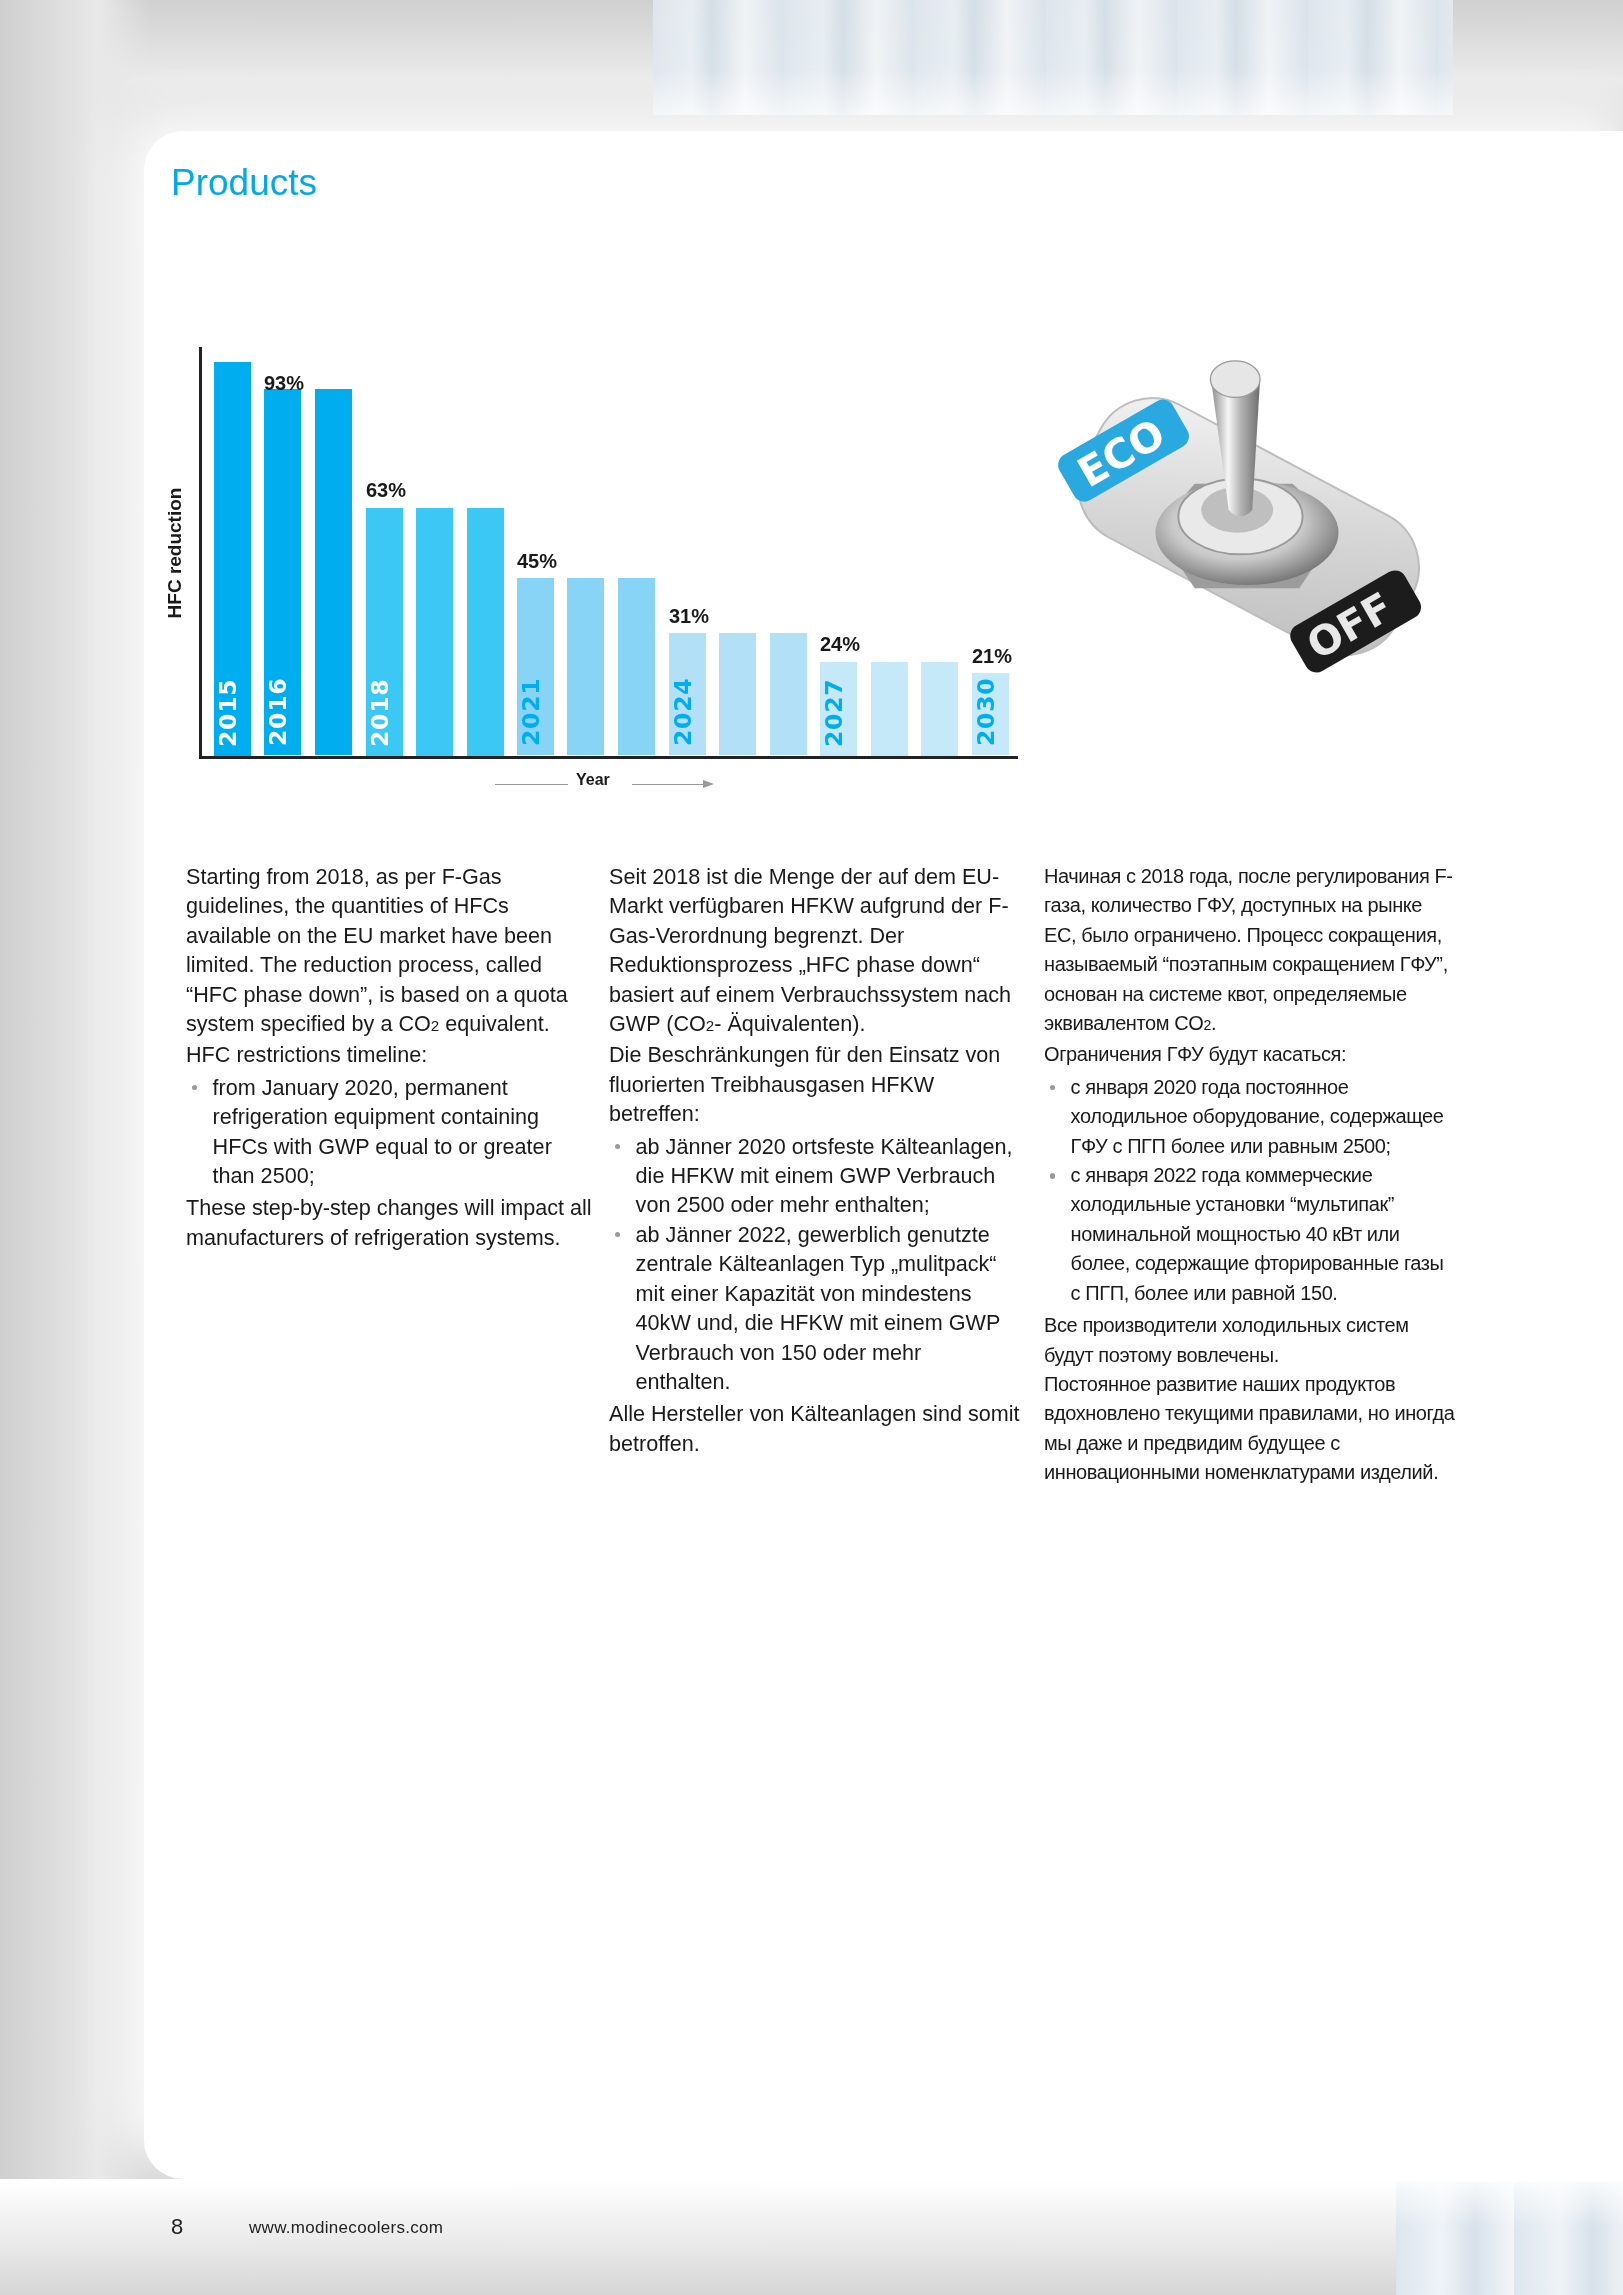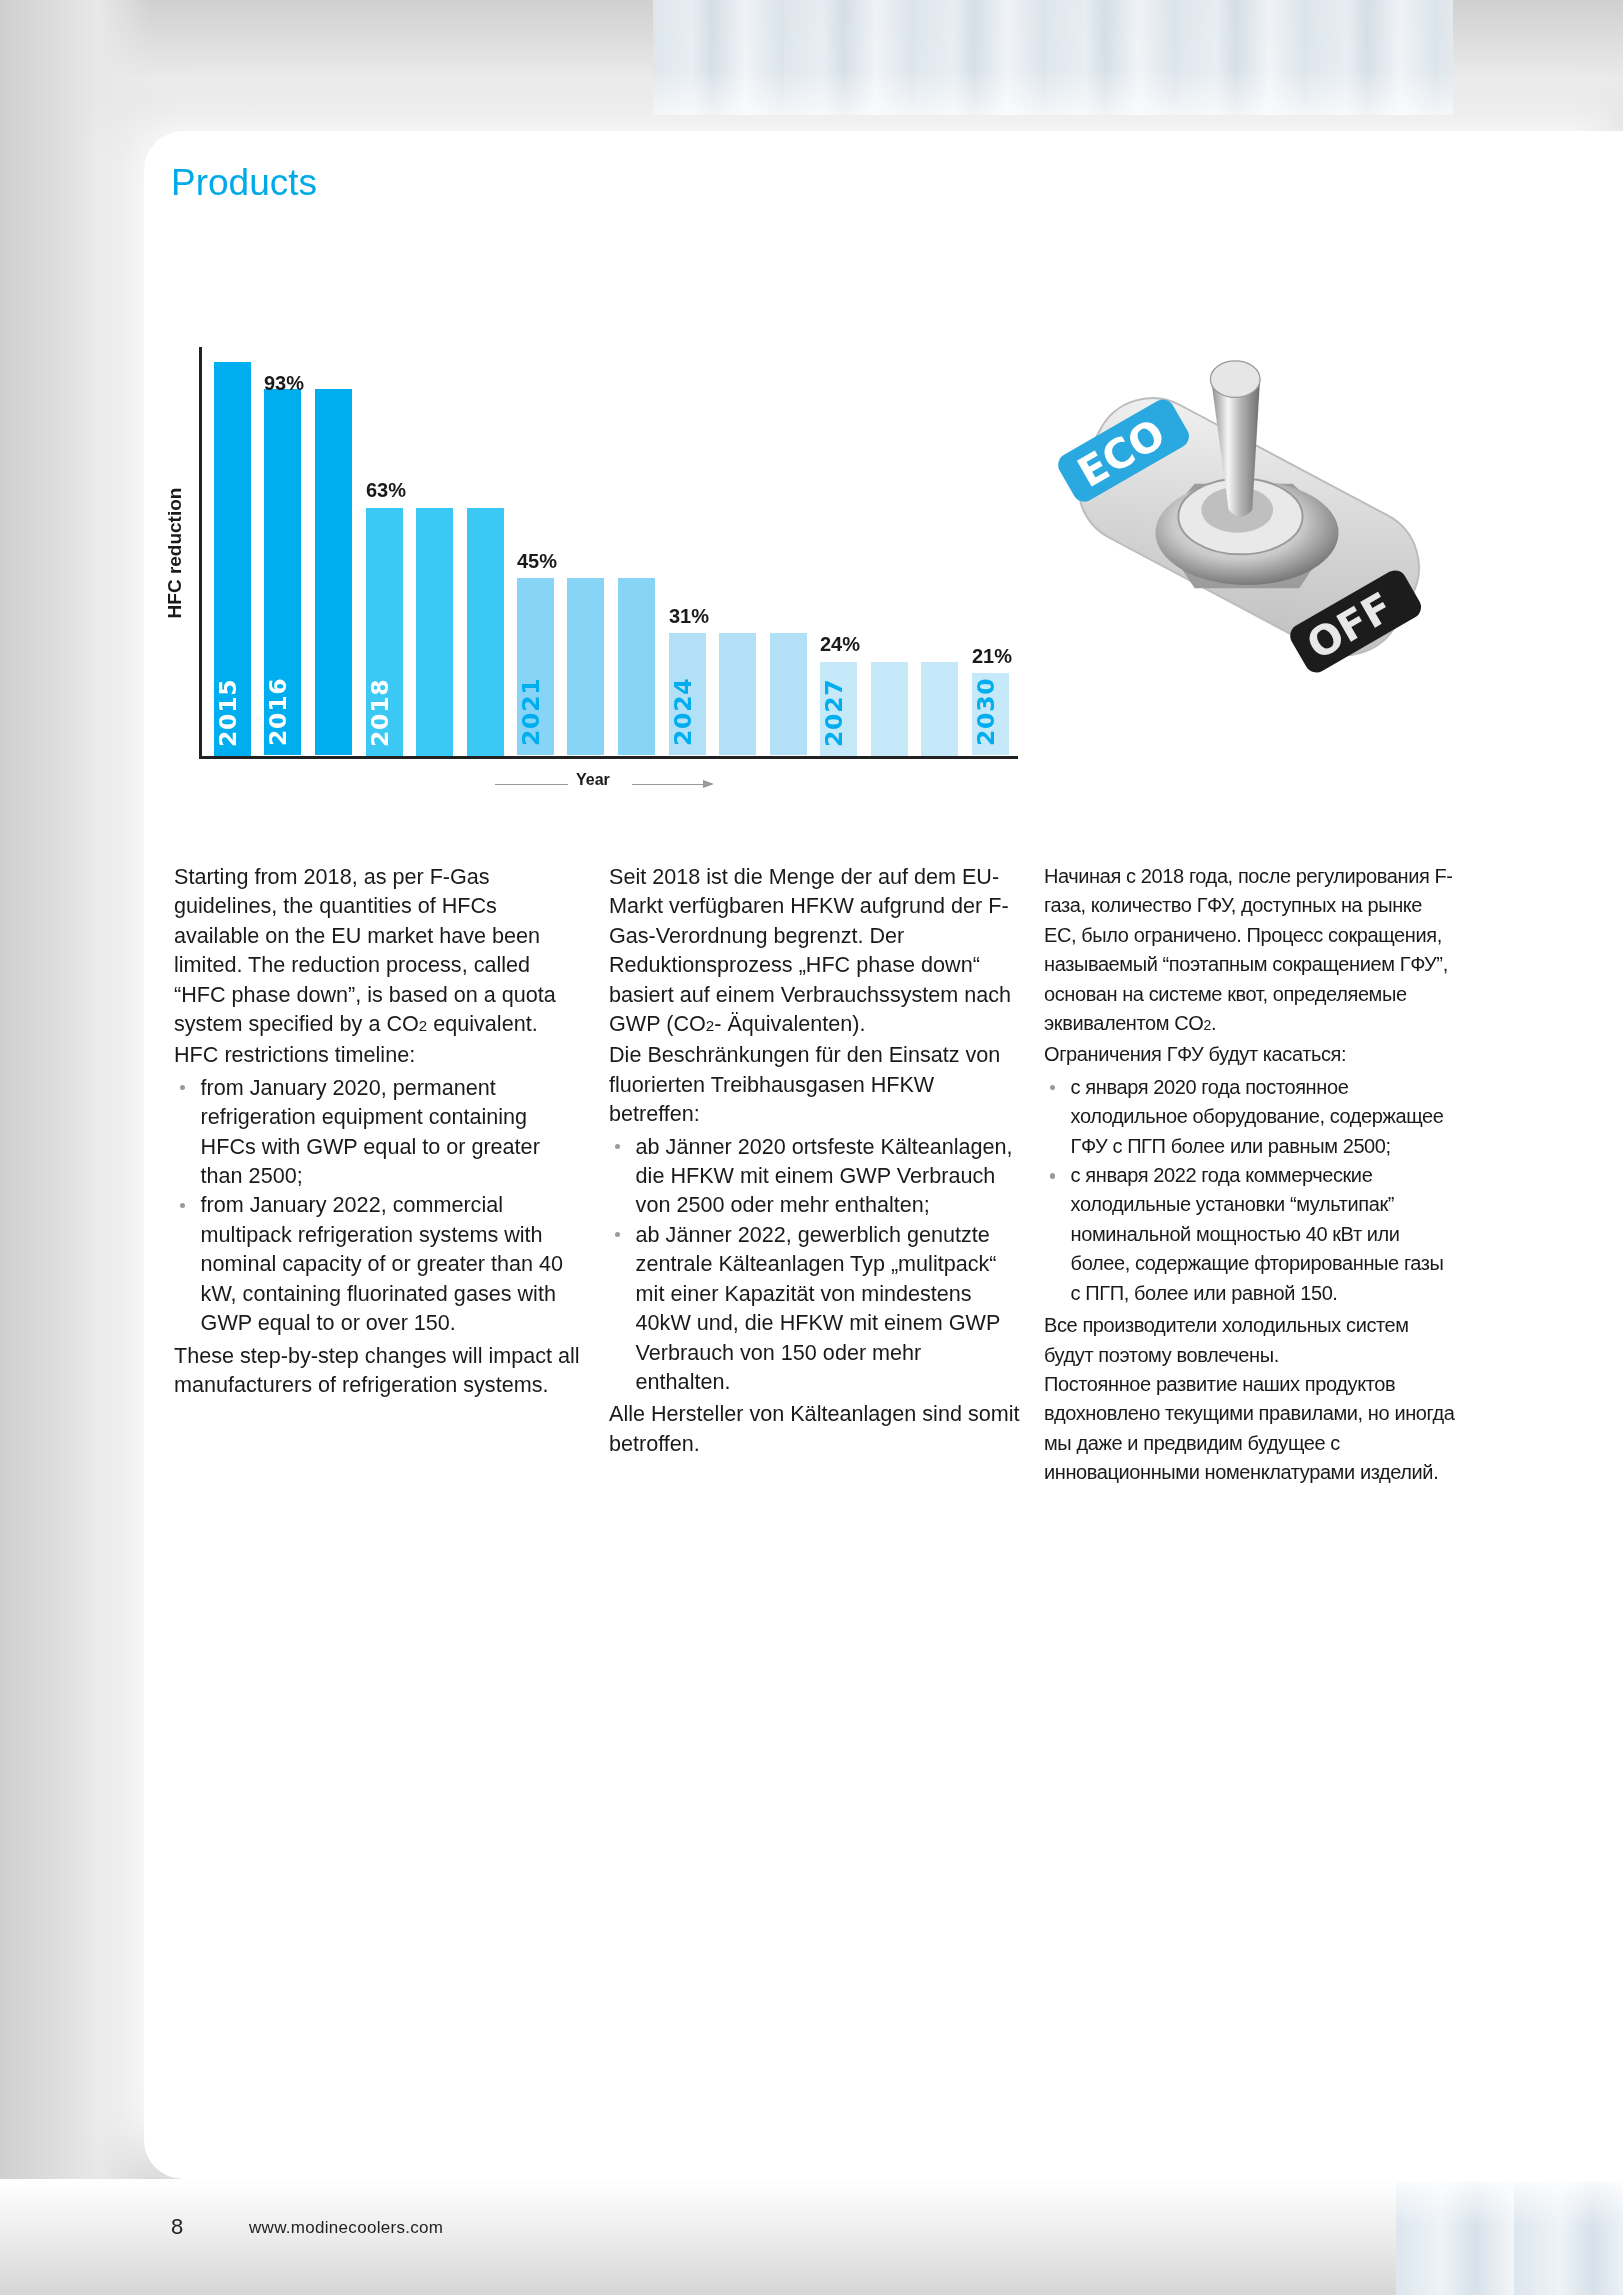--- a/index.html
+++ b/index.html
@@ -188,26 +188,25 @@
     <ellipse cx="310" cy="275" rx="140" ry="80" fill="url(#nut)"></ellipse>
     <ellipse cx="300" cy="250" rx="95" ry="58" fill="#e9e9e9" stroke="#9a9a9a" stroke-width="3"></ellipse>
     <ellipse cx="295" cy="240" rx="55" ry="35" fill="#bfbfbf"></ellipse>
   </g>
   <g>
     <path d="M255 40 Q295 10 330 40 L318 240 Q300 260 282 240 Z" fill="url(#metal)"></path>
     <ellipse cx="292" cy="40" rx="38" ry="28" fill="#e6e6e6" stroke="#9a9a9a" stroke-width="2"></ellipse>
   </g>
 </svg>
 
-<div class="col en" style="left:174px;">
+<div class="col en" style="left:186px;">
   <p><span>Starting from 2018, as per F-Gas guidelines, the quantities of HFCs available on the EU market have been limited. The reduction process, called “HFC phase down”, is based on a quota system specified by a CO</span><sub class="co2">2</sub><span> equivalent.</span></p>
   <p>HFC restrictions timeline:</p>
   <ul>
     <li>from January 2020, permanent refrigeration equipment containing HFCs with GWP equal to or greater than 2500;</li>
-    <li>from January 2022, commercial multipack refrigeration systems with nominal capacity of or greater than 40 kW, containing fluorinated gases with GWP equal to or over 150.</li>
   </ul>
   <p>These step-by-step changes will impact all manufacturers of refrigeration systems.</p>
 </div>
 
 <div class="col de" style="left:609px;">
   <p><span>Seit 2018 ist die Menge der auf dem EU-Markt verfügbaren HFKW aufgrund der F-Gas-Verordnung begrenzt. Der Reduktionsprozess „HFC phase down“ basiert auf einem Verbrauchssystem nach GWP (CO</span><sub class="co2">2</sub><span>- Äquivalenten).</span></p>
   <p>Die Beschränkungen für den Einsatz von fluorierten Treibhausgasen HFKW betreffen:</p>
   <ul>
     <li>ab Jänner 2020 ortsfeste Kälteanlagen, die HFKW mit einem GWP Verbrauch von 2500 oder mehr enthalten;</li>
     <li>ab Jänner 2022, gewerblich genutzte zentrale Kälteanlagen Typ „mulitpack“ mit einer Kapazität von mindestens 40kW und, die HFKW mit einem GWP Verbrauch von 150 oder mehr enthalten.</li>

